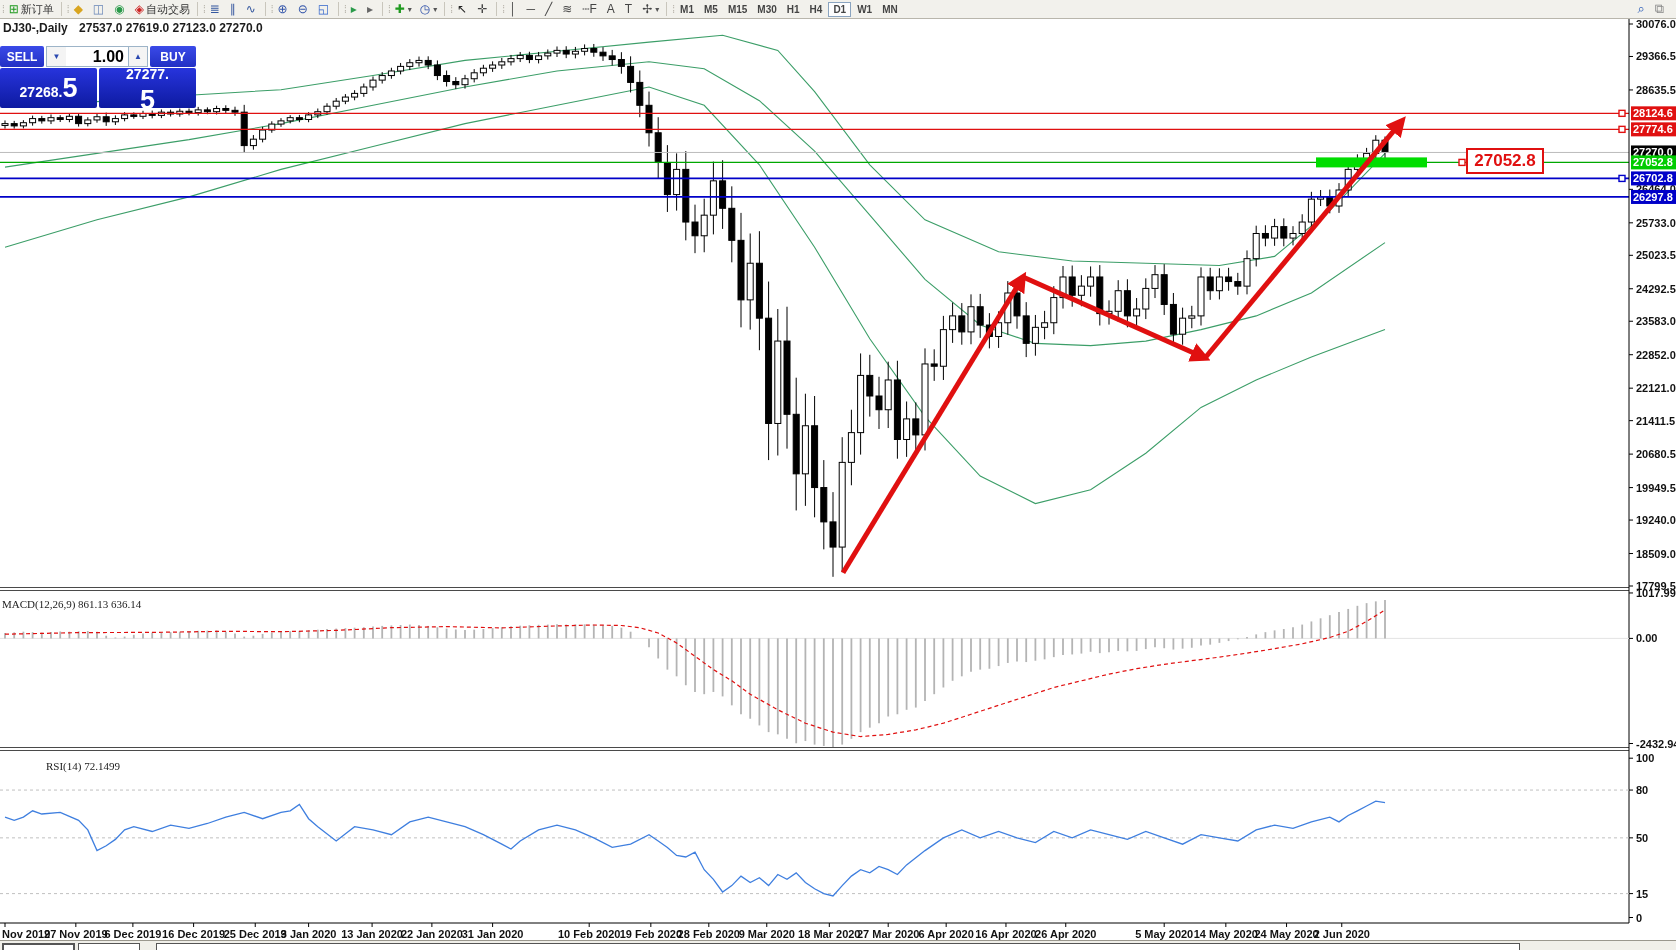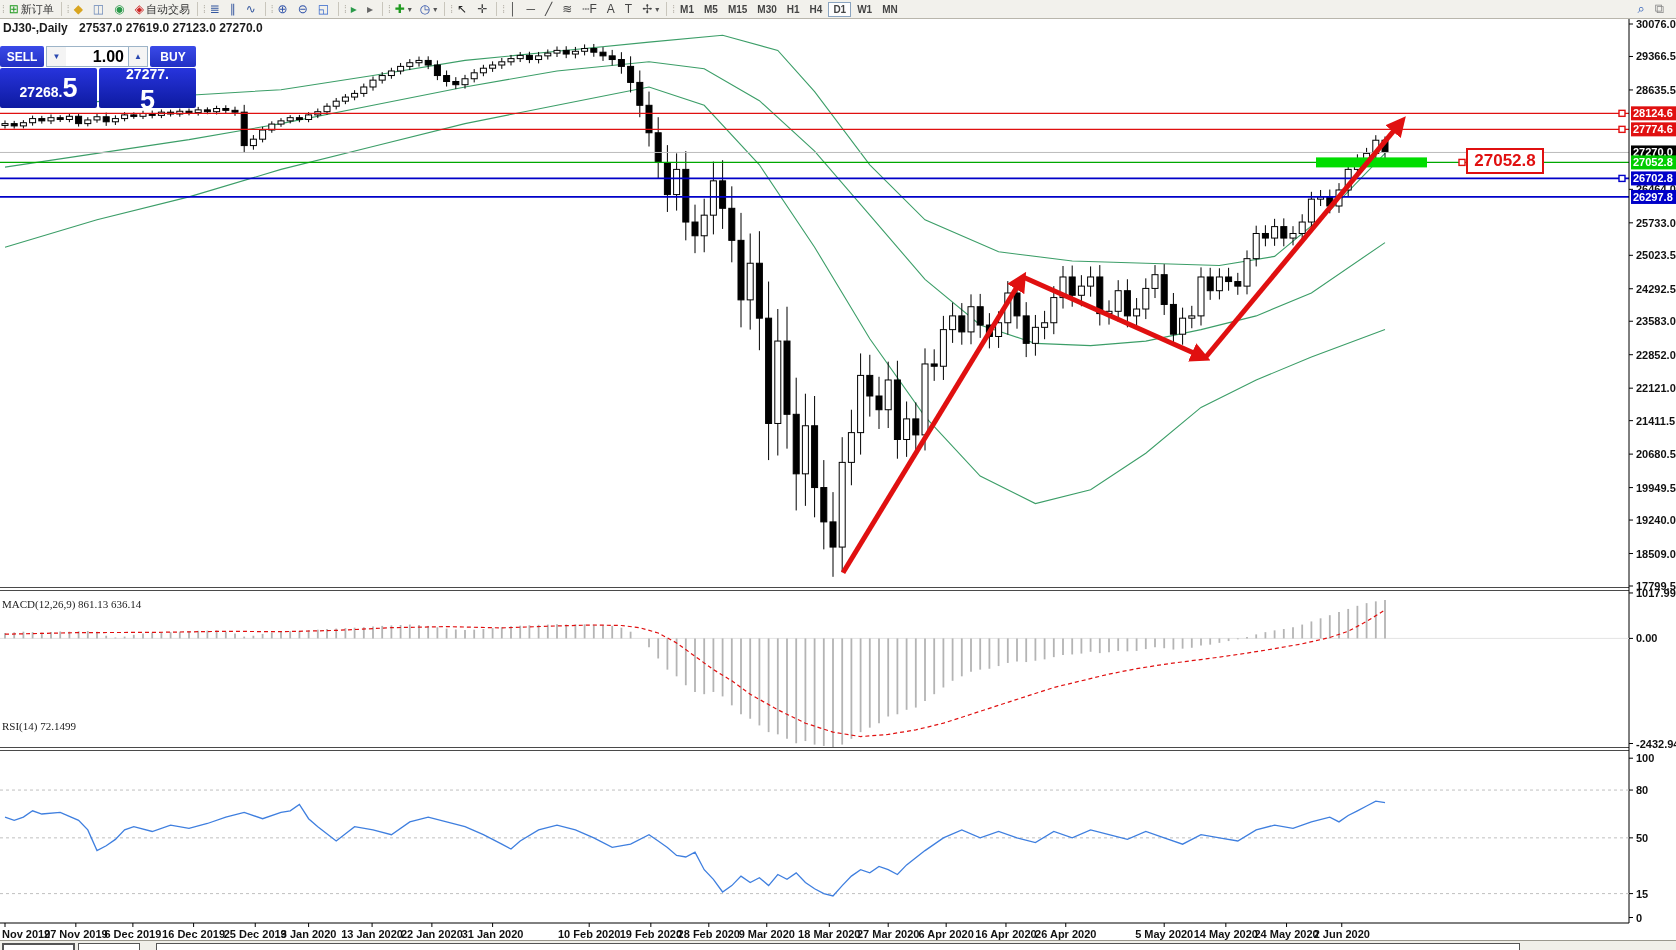--- a/index.html
+++ b/index.html
@@ -793,21 +793,21 @@
           <span class="big">5</span>
       </div>
       <div class="tp-price">
         <span class="sm">27277.</span>
           <span class="big">5</span>
       </div>
     </div>
   </div>
 
   <div class="panel-label" style="top:598px;">MACD(12,26,9) 861.13 636.14</div>
-  <div class="panel-label" style="top:720px;">RSI(14) 72.1499</div>
+  <div class="panel-label" style="top:760px;margin-left:44px;">RSI(14) 72.1499</div>
 
   <div id="callout">27052.8</div>
 
   <div id="bottom-strip">
     <div class="btab" id="btab-1"></div>
     <div class="btab" id="btab-2"></div>
     <div class="btab" id="btab-3"></div>
   </div>
 </div>
 

